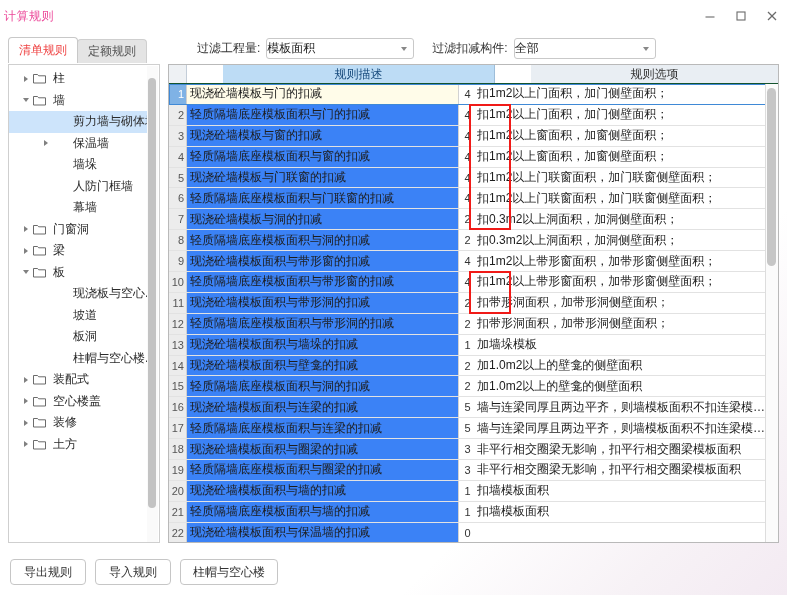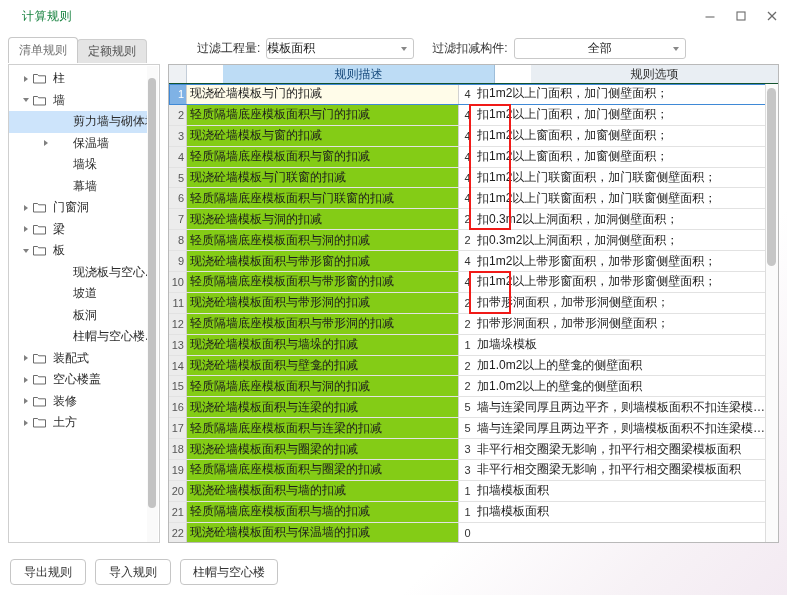--- a/index.html
+++ b/index.html
@@ -13,52 +13,52 @@
     position: relative;
     background: linear-gradient(135deg, #ffffff 0%, #ffffff 72%, #f7f2f6 88%, #f3eaf2 100%);
   }
 
   
   .titlebar {
     position: absolute; left: 0; top: 0; width: 787px; height: 32px;
     background: #ffffff;
   }
   .title-text {
-    position: absolute; left: 22px; top: 8px;
-    font-size: 12px; color: #15803d; letter-spacing: .5px;
+    position: absolute; left: 4px; top: 8px;
+    font-size: 12px; color: #ec4899; letter-spacing: .5px;
   }
   .win-btns { position: absolute; right: 0; top: 0; height: 32px; display: flex; }
   .win-btn {
     width: 31px; height: 32px; display: flex; align-items: center; justify-content: center;
     color: #6b6b6b;
   }
   .win-btn svg { display: block; }
 
   
   .tabrow {
     position: absolute; left: 0; top: 37px; width: 787px; height: 27px;
   }
   .tabs { position: absolute; left: 8px; top: 0; display: flex; align-items: flex-end; }
   .tab {
     height: 24px; padding: 0 10px; display: flex; align-items: center;
     font-size: 12px; border: 1px solid #c8c8c8; border-bottom: none;
     border-radius: 4px 4px 0 0; margin-right: -1px;
   }
-  .tab.active { background: #ffffff; color: #737373; height: 26px; position: relative; z-index: 3; }
+  .tab.active { background: #ffffff; color: #ef4444; height: 26px; position: relative; z-index: 3; }
   .tab.inactive { background: #e4e4e4; color: #555; border-color: #cfcfcf; }
 
   
   .filters { position: absolute; left: 197px; top: 1px; display: flex; align-items: center; }
   .flabel { font-size: 12px; color: #333; margin-right: 6px; }
   .fselect {
     width: 148px; height: 21px; border: 1px solid #c9c9c9; border-radius: 3px;
     background: #fff; position: relative; display: flex; align-items: center;
     font-size: 12px; color: #222; padding-left: 0; margin-right: 18px;
   }
-  .fselect.wide { width: 172px; justify-content: center; }
+  .fselect.wide { width: 142px; }
   .fselect .arrow {
     position: absolute; right: 6px; top: 50%; transform: translateY(-50%);
     width: 0; height: 0; border-left: 3.5px solid transparent; border-right: 3.5px solid transparent;
     border-top: 4px solid #888;
   }
 
   
   .sidebar {
     position: absolute; left: 8px; top: 64px; width: 152px; height: 479px;
     background: #fff; border: 1px solid #cfcfcf; overflow: hidden;
@@ -96,21 +96,21 @@
     font-size: 12px; color: #333;
   }
   .tbody { position: relative; }
   .trow { display: flex; height: 20.9px; border-bottom: 1px solid #e2e2e2; }
   .td-num {
     width: 18px; background: #ececec; border-right: 1px solid #cfcfcf;
     font-size: 11px; color: #555; display: flex; align-items: center; justify-content: flex-end;
     padding-right: 2px; flex: none;
   }
   .td-desc {
-    width: 272px; border-right: 1px solid #d2d2d2; background: #84cc16;
+    width: 272px; border-right: 1px solid #d2d2d2; background: #3b82f6;
     font-size: 12px; color: #1d1d1d; display: flex; align-items: center; padding-left: 3px;
     flex: none; overflow: hidden; white-space: nowrap;
   }
   .td-code {
     width: 17px; flex: none; font-size: 11px; color: #333;
     display: flex; align-items: center; justify-content: center;
   }
   .td-opt {
     flex: 1; font-size: 12px; color: #1d1d1d; display: flex; align-items: center;
     overflow: hidden; white-space: nowrap; padding-left: 1px;
@@ -215,20 +215,25 @@
         <span class="tw">
           <span class="caret-r"></span>
         </span>
         <span class="folder"></span>
         <span class="tlabel">保温墙</span>
       </div>
       <div class="tnode" style="padding-left: 30px;">
         <span class="tw"></span>
         <span class="folder"></span>
         <span class="tlabel">墙垛</span>
+      </div>
+      <div class="tnode" style="padding-left: 30px;">
+        <span class="tw"></span>
+        <span class="folder"></span>
+        <span class="tlabel">人防门框墙</span>
       </div>
       <div class="tnode" style="padding-left: 30px;">
         <span class="tw"></span>
         <span class="folder"></span>
         <span class="tlabel">幕墙</span>
       </div>
       <div class="tnode" style="padding-left: 10px;">
         <span class="tw">
           <span class="caret-r"></span>
         </span>

